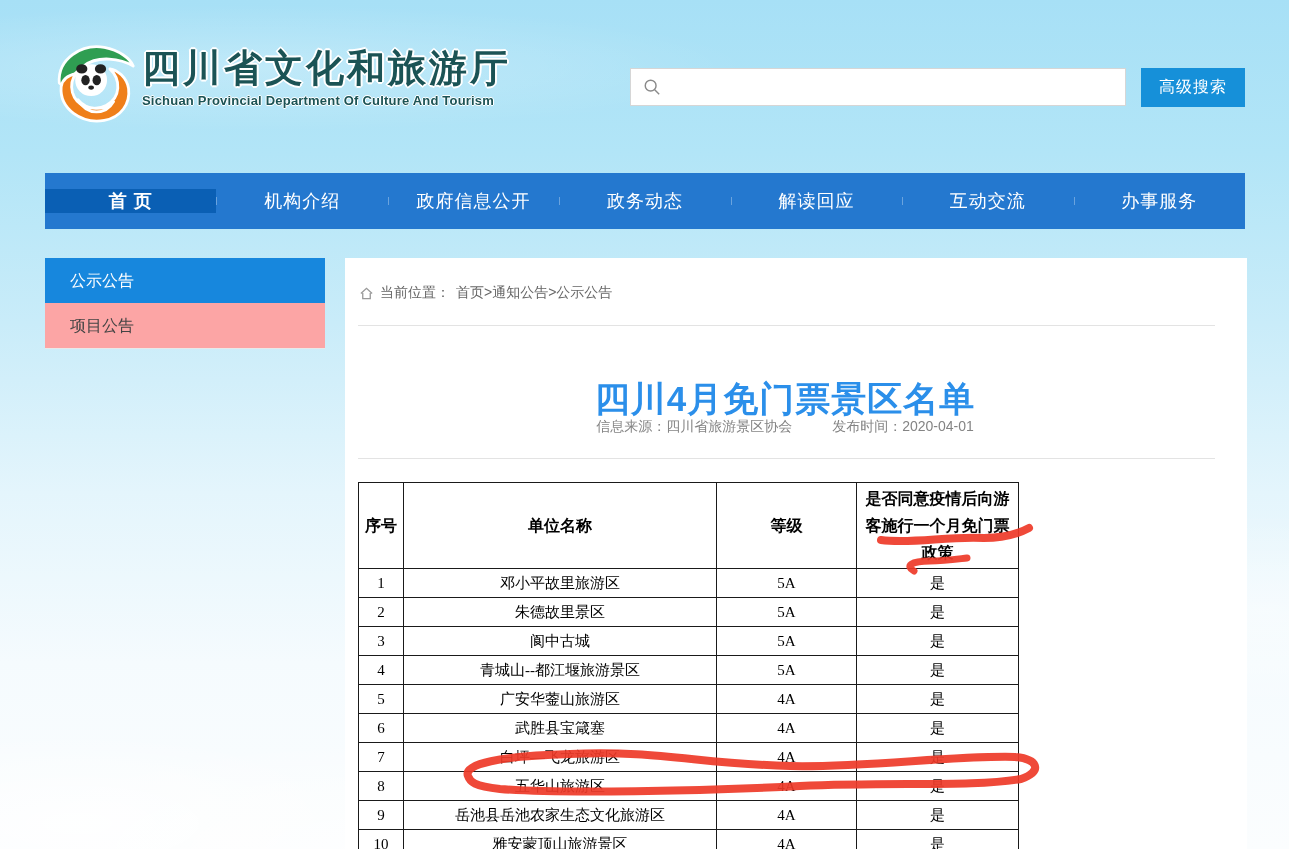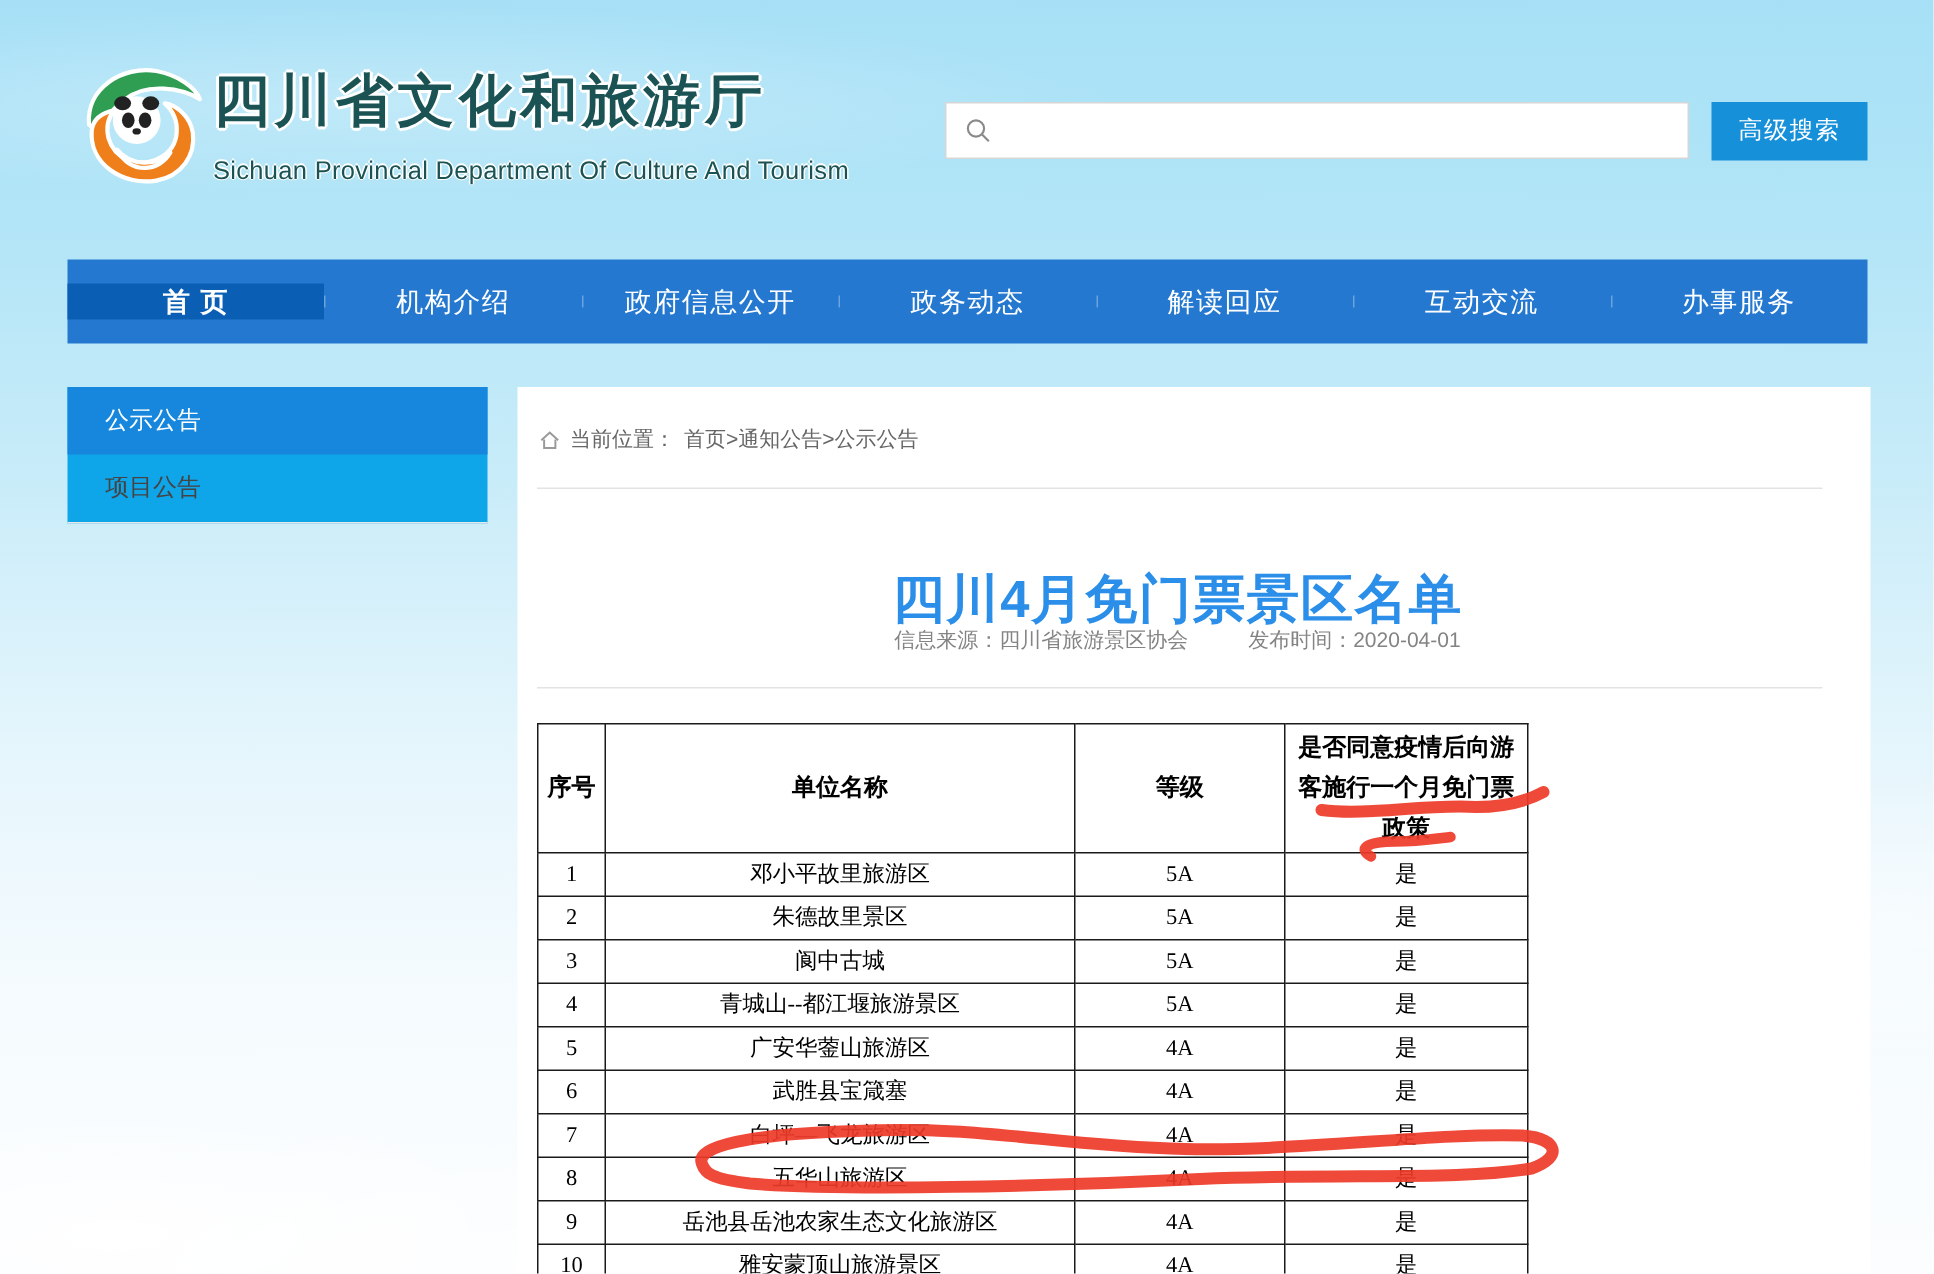--- a/index.html
+++ b/index.html
@@ -14,42 +14,42 @@
       linear-gradient(180deg,#a7e0f6 0%,#b2e5f7 18%,#c9ecf9 38%,#e4f5fc 58%,#f5fbfe 78%,#fbfdfe 100%);
   }
   
   .logo{position:absolute;left:46px;top:38px;width:94px;height:88px;}
   .brand{position:absolute;left:142px;top:47px;color:#1b5355;}
   .brand-title{
     font-size:38px;font-weight:bold;letter-spacing:3px;line-height:1.15;
     text-shadow:-2px 0 #fff,2px 0 #fff,0 -2px #fff,0 2px #fff,-1px -1px #fff,1px 1px #fff,-1px 1px #fff,1px -1px #fff;
   }
   .brand-sub{
-    font-size:17px;font-weight:normal;margin-top:13px;letter-spacing:.2px;
+    font-size:13px;font-weight:bold;margin-top:2px;letter-spacing:.2px;
     text-shadow:-1px 0 #fff,1px 0 #fff,0 -1px #fff,0 1px #fff;
   }
   .search-wrap{position:absolute;left:630px;top:68px;width:496px;height:38px;background:#fff;border:1px solid #d6d6d6;box-sizing:border-box;}
   .search-wrap input{position:absolute;left:38px;top:0;width:450px;height:36px;border:none;outline:none;font-size:15px;background:transparent;}
   .search-icon{position:absolute;left:12px;top:9px;width:18px;height:18px;}
   .adv-search{
     position:absolute;left:1141px;top:68px;width:104px;height:39px;background:#1690d9;color:#fff;
     border:none;font-size:16px;font-family:inherit;letter-spacing:1px;cursor:pointer;
   }
   
   .main-nav{position:absolute;left:45px;top:173px;width:1200px;height:56px;background:#2478cf;display:flex;align-items:center;}
   .nav-item{
     flex:1;display:flex;align-items:center;justify-content:center;color:#fff;font-size:18px;cursor:pointer;
     position:relative;letter-spacing:1px;
   }
   .nav-item + .nav-item::before{
     content:"";position:absolute;left:0;top:8px;bottom:8px;width:1px;background:rgba(255,255,255,.32);
   }
   .nav-item.active{background:#0a5fb4;font-weight:bold;}
   
-  .sidebar{position:absolute;left:45px;top:258px;width:280px;background:#0ea5e9;}
+  .sidebar{position:absolute;left:45px;top:258px;width:280px;background:#fca5a5;}
   .side-item{height:45px;line-height:45px;padding-left:25px;font-size:16px;color:#444;cursor:pointer;border-bottom:1px solid #e9e9e9;}
   .side-item.active{background:#1787dd;color:#fff;border-bottom:none;}
   
   .main-panel{position:absolute;left:345px;top:258px;width:902px;height:591px;background:#fff;}
   .breadcrumb{position:absolute;left:14px;top:26px;font-size:14px;color:#666;display:flex;align-items:center;gap:6px;}
   .crumb-home{width:15px;height:15px;}
   .divider{position:absolute;left:13px;width:857px;height:0;border-top:1px solid #e3e3e3;}
   .divider.d1{top:67px;}
   .divider.d2{top:200px;}
   .article-title{position:absolute;left:0;top:95px;width:880px;text-align:center;font-size:35px;font-weight:600;color:#2b8fea;letter-spacing:1px;}

